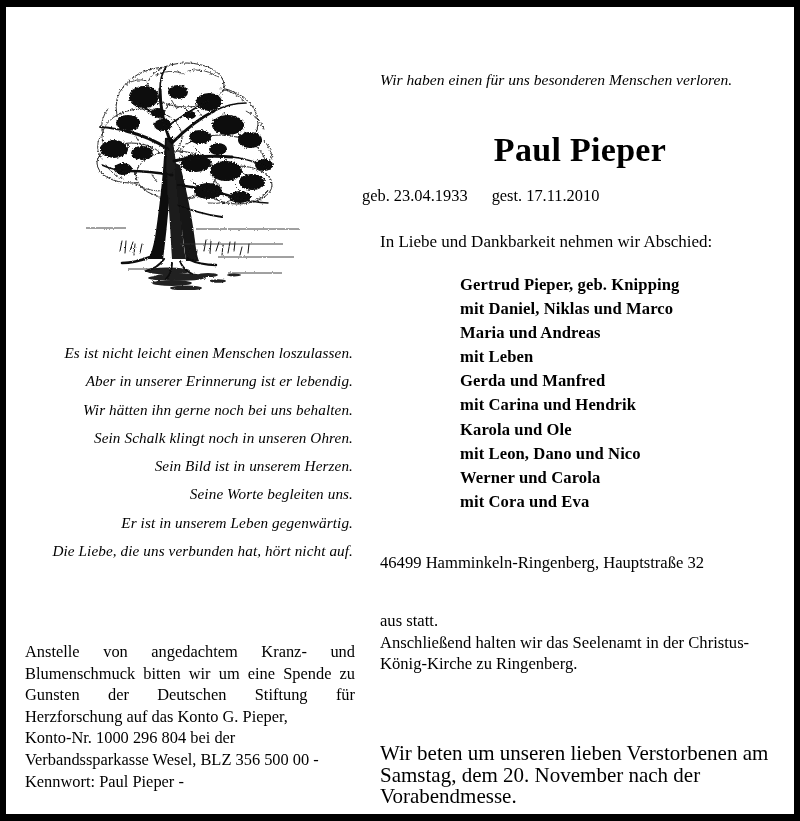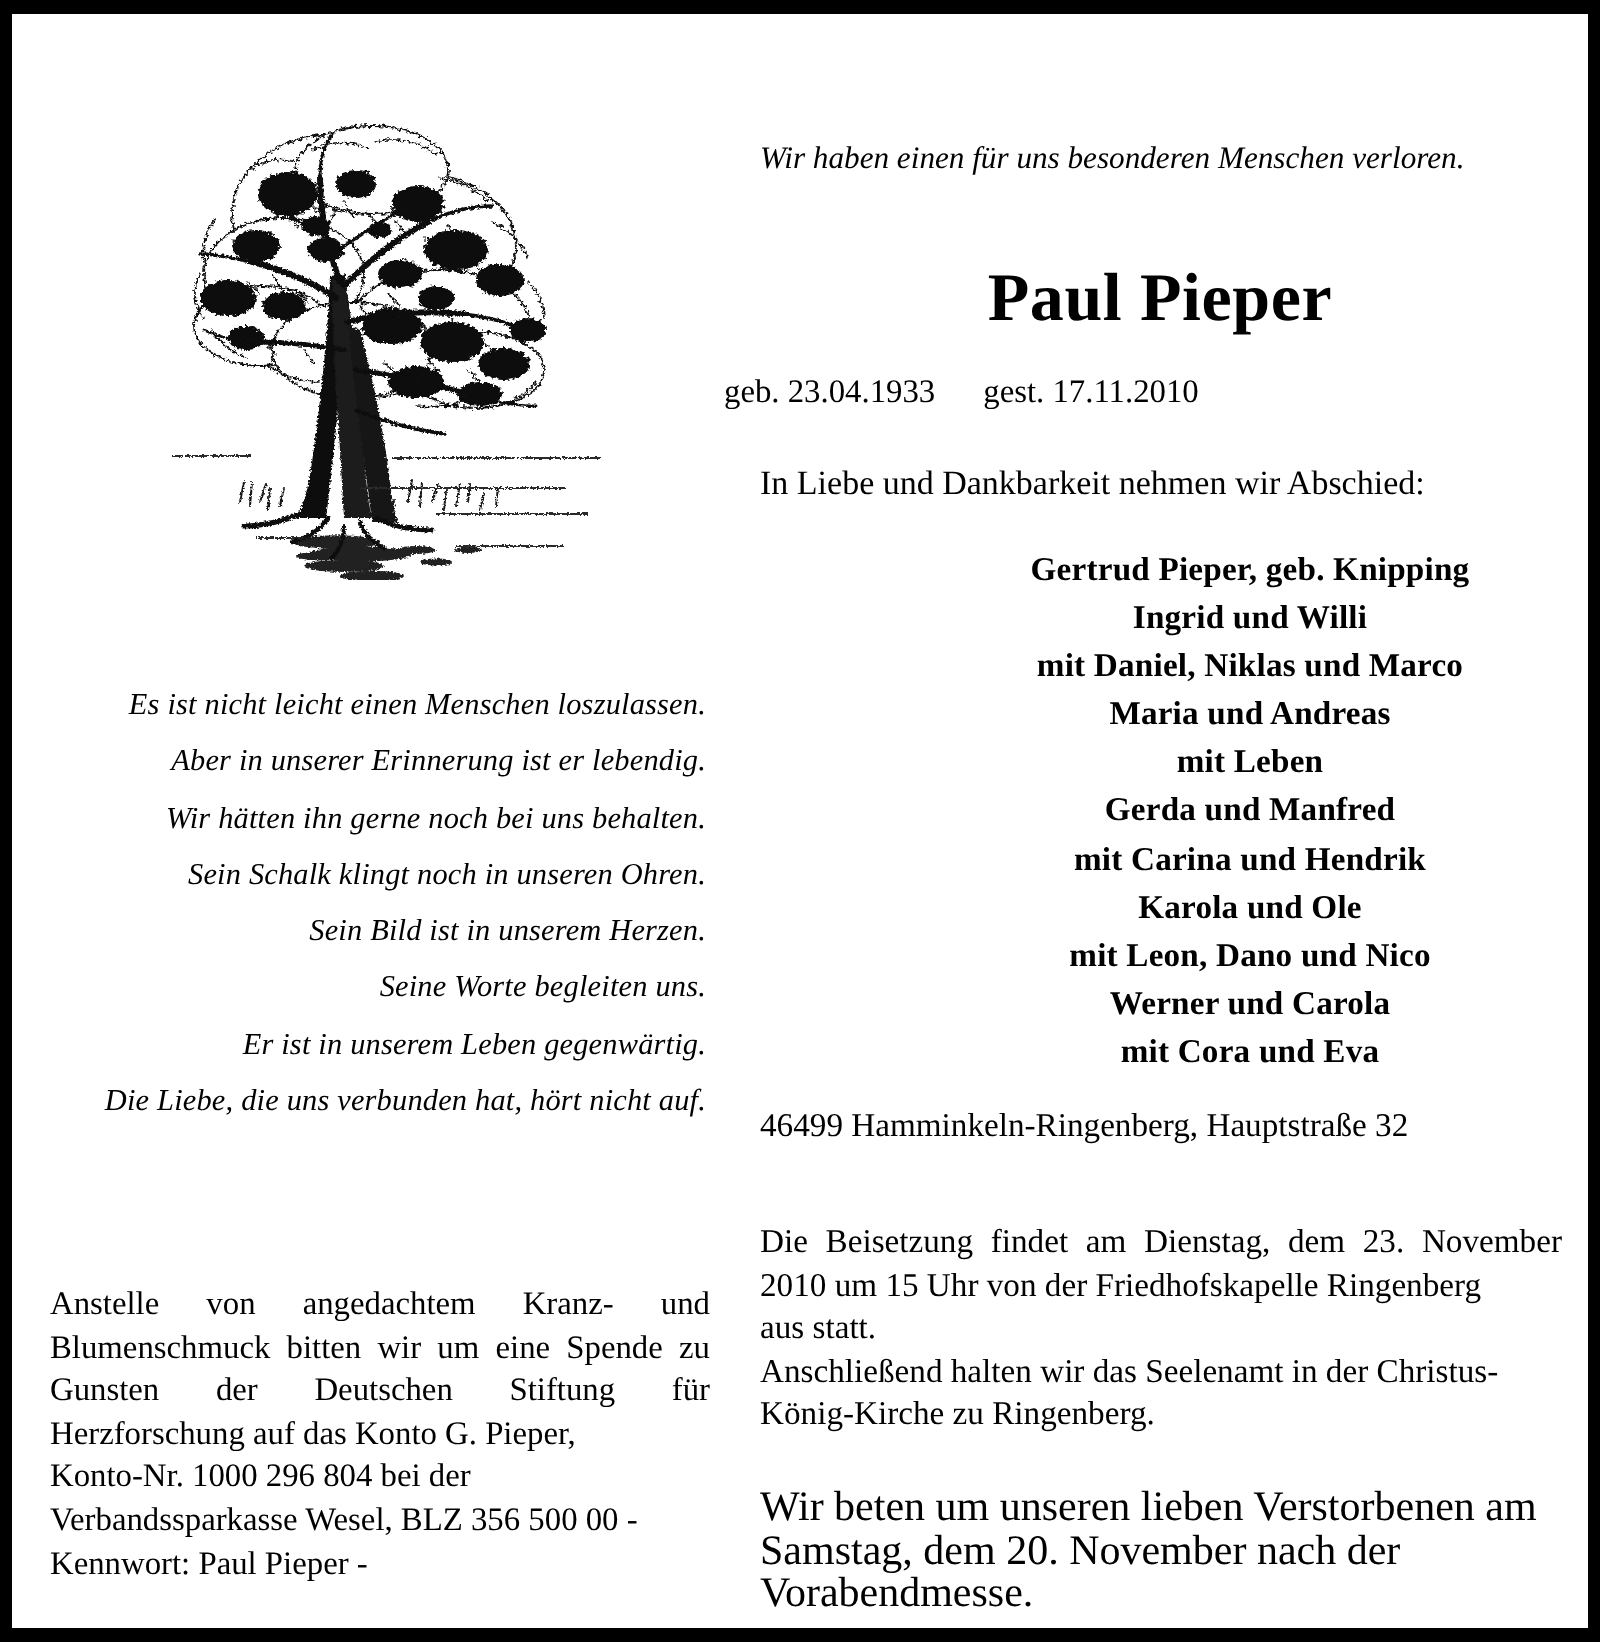--- a/index.html
+++ b/index.html
@@ -106,21 +106,20 @@
 
   .family {
     position: absolute;
     left: 454px;
     top: 266px;
     width: 330px;
     font-weight: bold;
     font-size: 16.6px;
     line-height: 24.1px;
     letter-spacing: 0.1px;
-    text-align: center;
   }
   .family div { white-space: nowrap; }
 
   .address {
     position: absolute;
     left: 374px;
     top: 545px;
     width: 400px;
     font-size: 16.6px;
     line-height: 22px;
@@ -319,36 +318,34 @@
     <div class="name">Paul Pieper</div>
 
     <div class="dates">
       <span>geb. 23.04.1933</span><span class="gap"></span><span>gest. 17.11.2010</span>
     </div>
 
     <div class="farewell">In Liebe und Dankbarkeit nehmen wir Abschied:</div>
 
     <div class="family">
       <div>Gertrud Pieper, geb. Knipping</div>
-      <div>Ingrid und Willi</div>
       <div>mit Daniel, Niklas und Marco</div>
       <div>Maria und Andreas</div>
       <div>mit Leben</div>
       <div>Gerda und Manfred</div>
       <div>mit Carina und Hendrik</div>
       <div>Karola und Ole</div>
       <div>mit Leon, Dano und Nico</div>
       <div>Werner und Carola</div>
       <div>mit Cora und Eva</div>
     </div>
 
     <div class="address">46499 Hamminkeln-Ringenberg, Hauptstraße 32</div>
 
     <div class="funeral">
-      <div>Die Beisetzung findet am Dienstag, dem 23. November 2010 um 15 Uhr von der Friedhofskapelle Ringenberg</div>
       <div class="nofill">aus statt.</div>
       <div class="nofill">Anschließend halten wir das Seelenamt in der Christus-</div>
       <div class="nofill">König-Kirche zu Ringenberg.</div>
     </div>
 
     <div class="prayer">
       <div>Wir beten um unseren lieben Verstorbenen am</div>
       <div class="nofill">Samstag, dem 20. November nach der Vorabendmesse.</div>
     </div>
 

